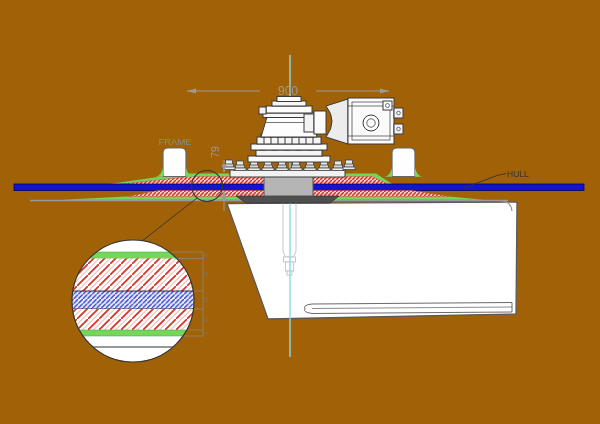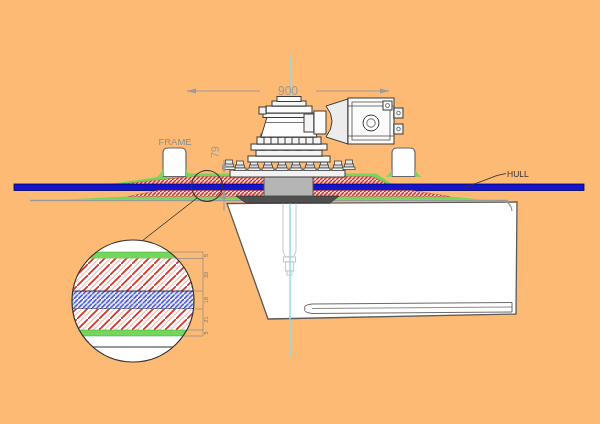--- a/index.html
+++ b/index.html
@@ -1,16 +1,16 @@
 <!DOCTYPE html>
 <html><head>
 <meta charset="utf-8">
 <style>
   html,body{margin:0;padding:0;background:#ffffff;}
-  .stage{position:relative;width:600px;height:424px;background:#fdba74;overflow:hidden;
+  .stage{position:relative;width:600px;height:424px;background:#a16207;overflow:hidden;
          font-family:"Liberation Sans", sans-serif;}
   svg{display:block;}
   text{font-family:"Liberation Sans", sans-serif;}
   .dimtext{fill:#9a9a9a;}
   .hulltext{fill:#333333;}
   .layertext{fill:#777777;}
 </style>
 </head>
 <body>
 

